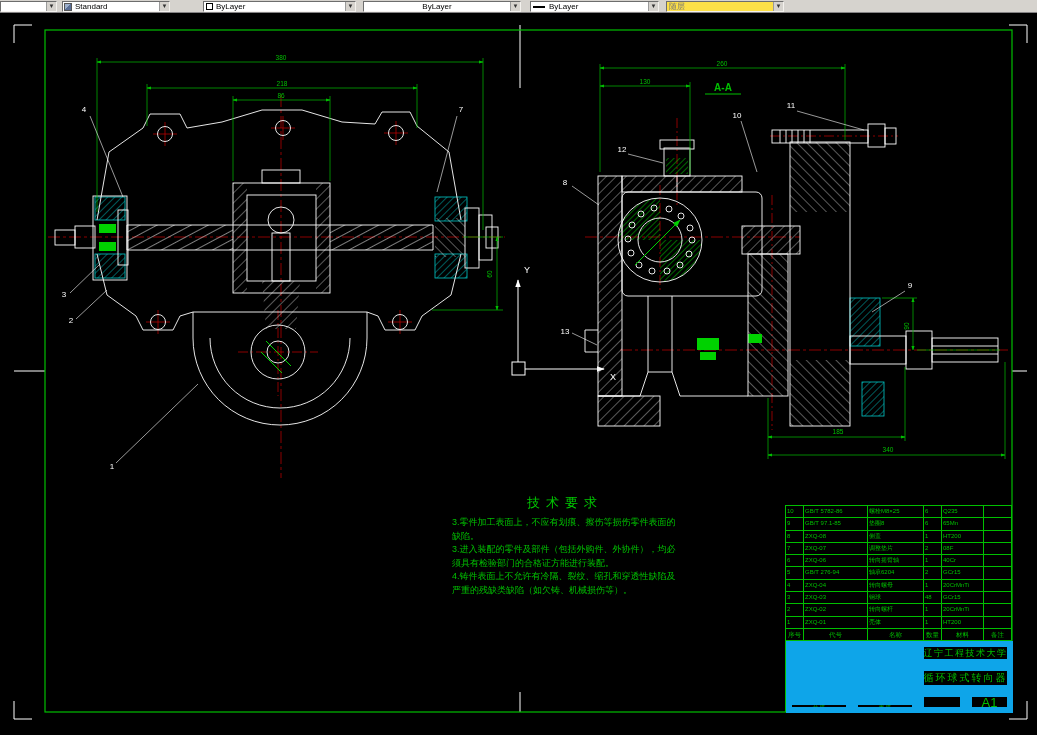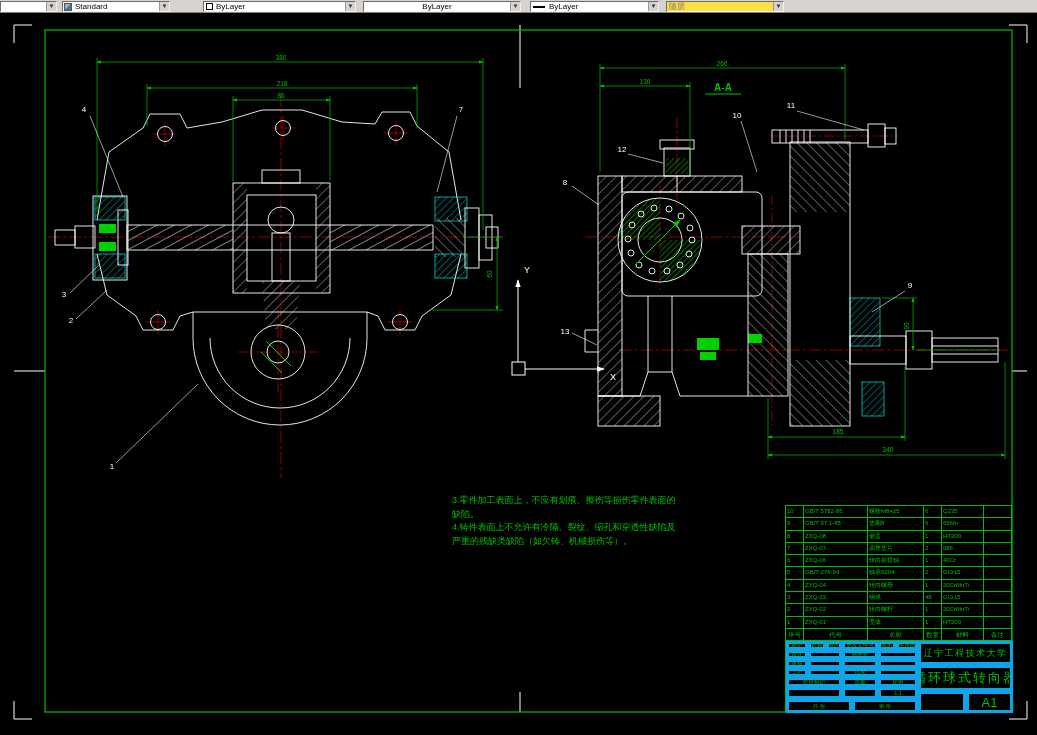--- a/index.html
+++ b/index.html
@@ -34,25 +34,25 @@
             border:1px solid #00bf00; color:#00bf00; z-index:10; background:transparent; }
   .bomrows { position:absolute; top:0; left:0; width:100%; height:123px;
              display:flex; flex-direction:column; }
   .bomrow { height:12.3px; display:flex; border-bottom:1px solid #00bf00;
             font-size:6px; line-height:11px; overflow:hidden; }
   .bc { border-right:1px solid #00bf00; padding-left:1px; overflow:hidden; white-space:nowrap; }
   .c1{width:18px;} .c2{width:64px;} .c3{width:56px;} .c4{width:18px;} .c5{width:42px;} .c6{flex:1;border-right:none;}
   .bomhead { position:absolute; top:123px; left:0; width:100%; height:12px; display:flex;
              border-bottom:1px solid #00bf00; font-size:6.5px; line-height:11px; }
   .bomhead .bc { text-align:center; padding-left:0; }
-  .tc { position:absolute; border:3px solid #0ea5e9; font-size:5.5px;
+  .tc { position:absolute; border:6px solid #0ea5e9; font-size:5.5px;
         display:flex; align-items:center; justify-content:center;
         overflow:hidden; white-space:nowrap; }
   .tc.org   { font-size:9px;   letter-spacing:1.5px; }
-  .tc.title { font-size:13px; letter-spacing:2px; }
+  .tc.title { font-size:10px; letter-spacing:2px; }
   .tc.sheet { font-size:13px; }
 </style>
 </head>
 <body>
 
 <div class="screen">
 
   <svg class="cad" width="1037" height="735" viewBox="0 0 1037 735">
     <defs>
       <pattern id="hw" width="7" height="7" patternUnits="userSpaceOnUse" patternTransform="rotate(45)">
@@ -364,23 +364,25 @@
       <span class="cval">ByLayer</span>
       <span class="dd">▼</span>
     </div>
     <div class="combo disabled" style="left:666px;width:118px">
       <span class="cval">随层</span>
       <span class="dd">▼</span>
     </div>
   </div>
 
   <div class="techreq">
+    <div class="tr-title">技术要求</div>
     <div>
 
     <div class="tr-item">3.零件加工表面上，不应有划痕、擦伤等损伤零件表面的缺陷。</div>
+        <div class="tr-item">3.进入装配的零件及部件（包括外购件、外协件），均必须具有检验部门的合格证方能进行装配。</div>
         <div class="tr-item">4.铸件表面上不允许有冷隔、裂纹、缩孔和穿透性缺陷及严重的残缺类缺陷（如欠铸、机械损伤等）。</div>
       </div>
   </div>
 
   <div class="tblock">
     <div class="bomrows">
 
         <div class="bomrow">
           <span class="bc c1">10</span>
           <span class="bc c2">GB/T 5782-86</span>

